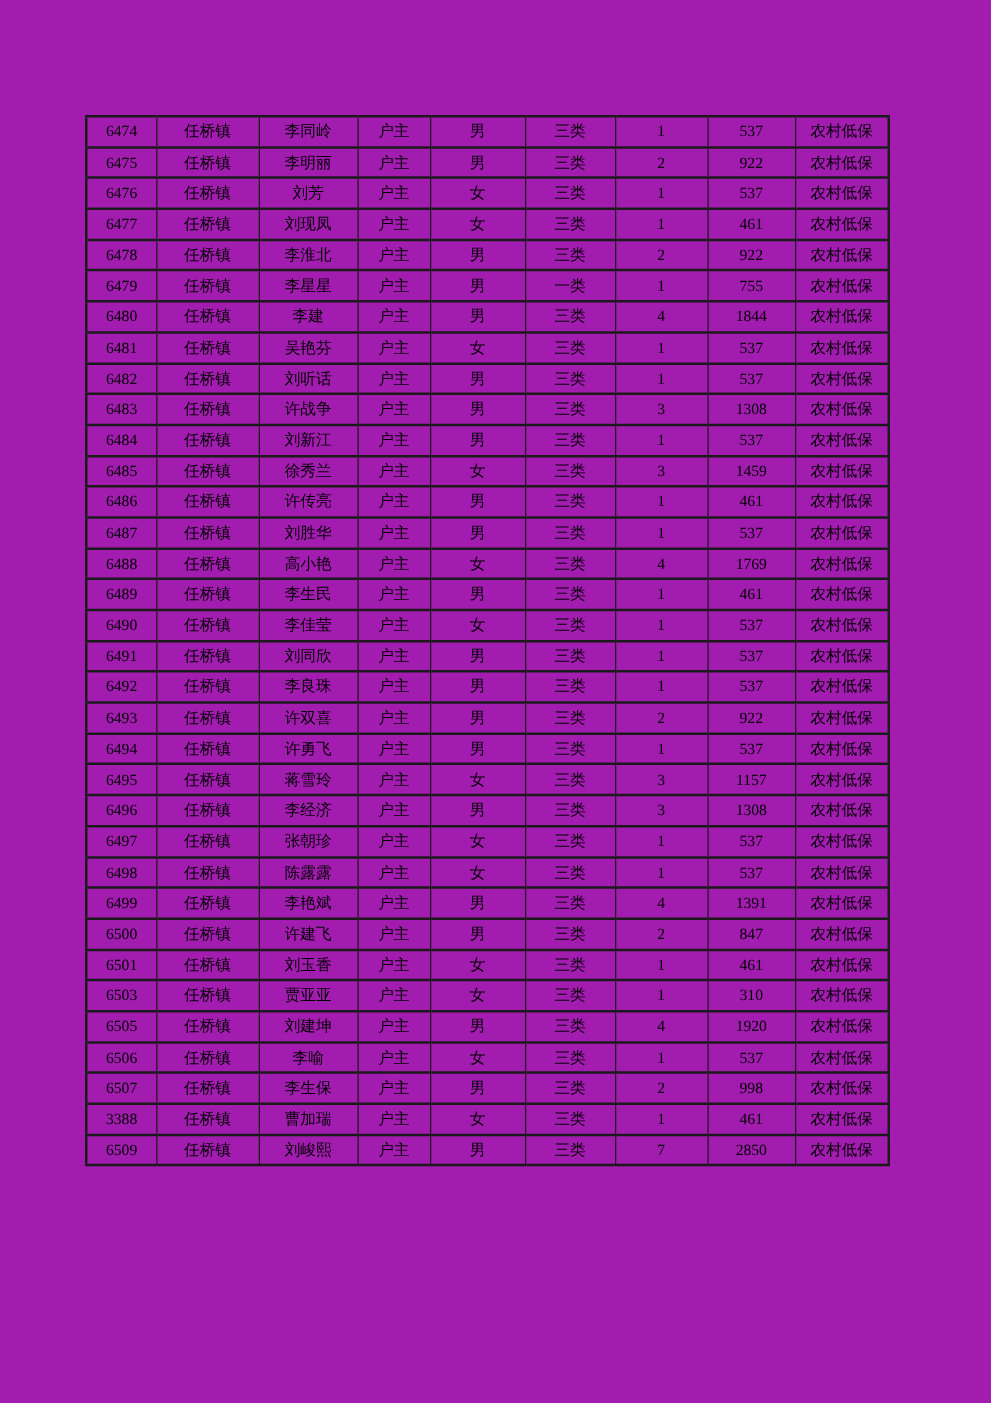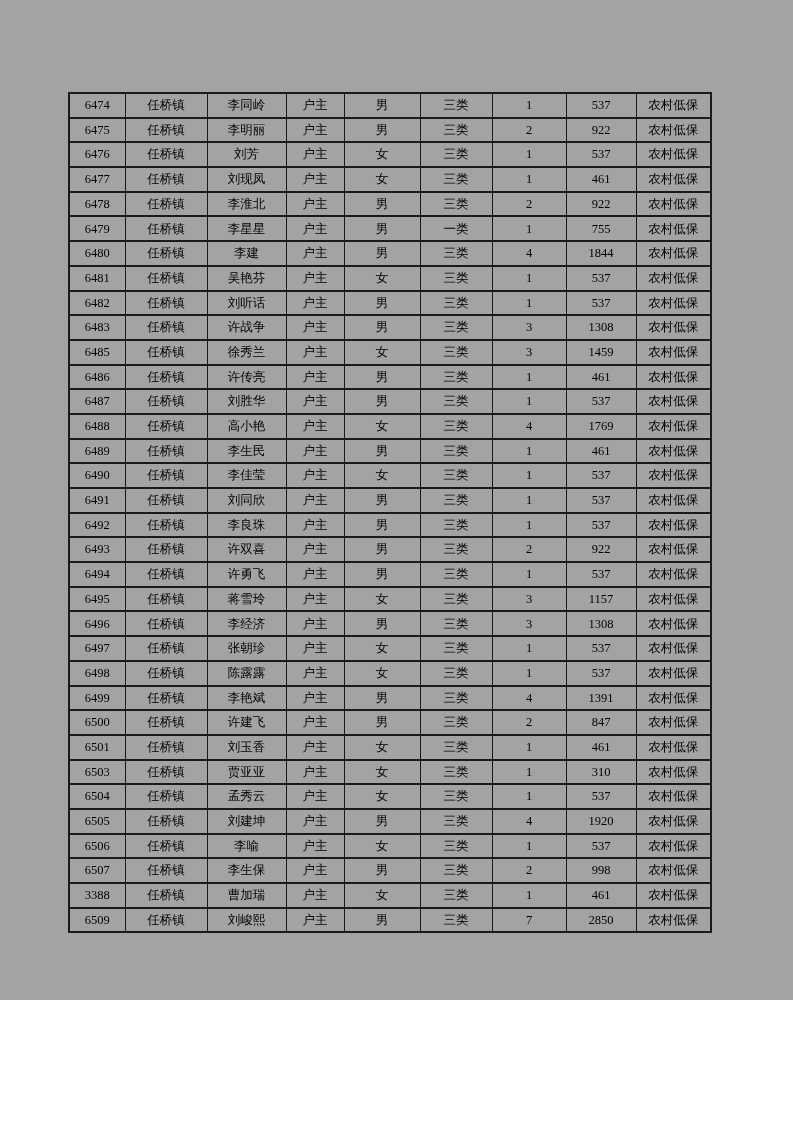--- a/index.html
+++ b/index.html
@@ -3,22 +3,22 @@
 <meta charset="utf-8">
 <style>
   html, body {
     margin: 0;
     padding: 0;
     background: #ffffff;
   }
   .page {
     position: relative;
     width: 793px;
-    height: 1000px;
-    background: #a3a3a3;
+    height: 1122px;
+    background: #a21caf;
     overflow: hidden;
   }
   table.register {
     position: absolute;
     left: 68px;
     top: 92px;
     width: 642px;
     border-collapse: collapse;
     table-layout: fixed;
     border: 2px solid #1a1a1a;
@@ -160,20 +160,31 @@
           <td>任桥镇</td>
           <td>许战争</td>
           <td>户主</td>
           <td>男</td>
           <td>三类</td>
           <td>3</td>
           <td>1308</td>
           <td>农村低保</td>
         </tr>
         <tr>
+          <td>6484</td>
+          <td>任桥镇</td>
+          <td>刘新江</td>
+          <td>户主</td>
+          <td>男</td>
+          <td>三类</td>
+          <td>1</td>
+          <td>537</td>
+          <td>农村低保</td>
+        </tr>
+        <tr>
           <td>6485</td>
           <td>任桥镇</td>
           <td>徐秀兰</td>
           <td>户主</td>
           <td>女</td>
           <td>三类</td>
           <td>3</td>
           <td>1459</td>
           <td>农村低保</td>
         </tr>
@@ -355,31 +366,20 @@
         </tr>
         <tr>
           <td>6503</td>
           <td>任桥镇</td>
           <td>贾亚亚</td>
           <td>户主</td>
           <td>女</td>
           <td>三类</td>
           <td>1</td>
           <td>310</td>
-          <td>农村低保</td>
-        </tr>
-        <tr>
-          <td>6504</td>
-          <td>任桥镇</td>
-          <td>孟秀云</td>
-          <td>户主</td>
-          <td>女</td>
-          <td>三类</td>
-          <td>1</td>
-          <td>537</td>
           <td>农村低保</td>
         </tr>
         <tr>
           <td>6505</td>
           <td>任桥镇</td>
           <td>刘建坤</td>
           <td>户主</td>
           <td>男</td>
           <td>三类</td>
           <td>4</td>

